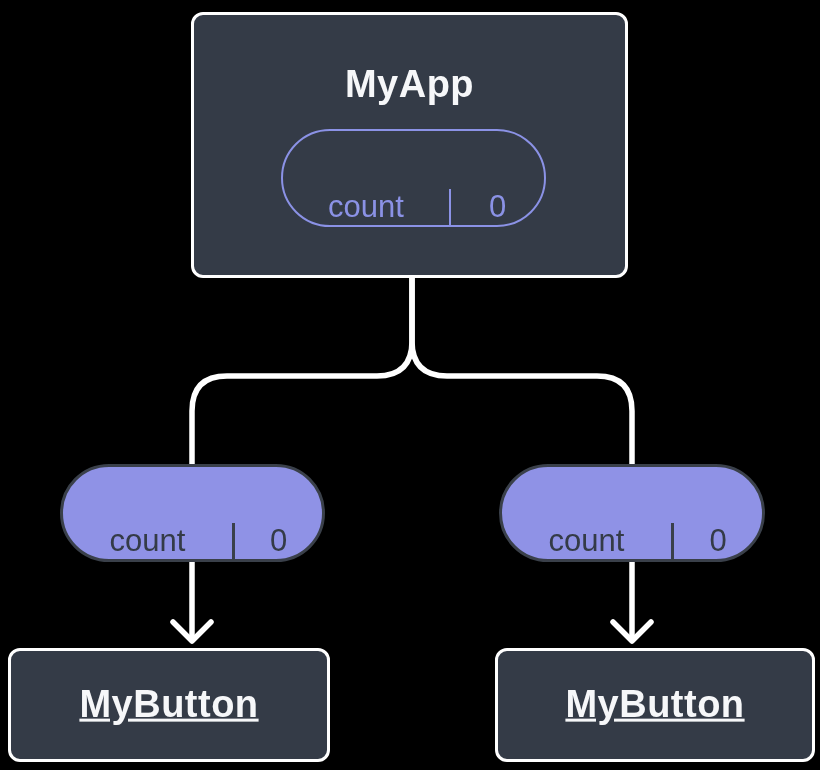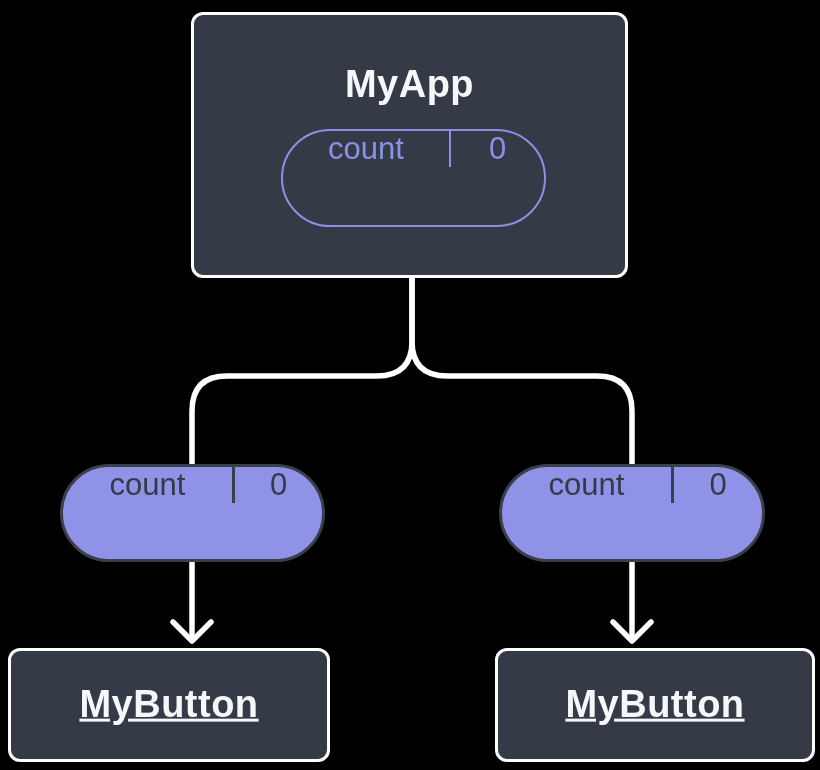--- a/index.html
+++ b/index.html
@@ -65,21 +65,21 @@
   }
   .node-child-left .node-title,
   .node-child-right .node-title {
     top: 50%;
     transform: translateY(-52%);
     text-decoration: underline;
   }
   .pill {
     position: absolute;
     display: flex;
-    align-items: flex-start;
+    align-items: flex-end;
     border-radius: 50px;
     box-sizing: border-box;
     z-index: 3;
     font-size: 31px;
   }
   .pill-state {
     left: 87px;
     top: 114px;
     width: 265px;
     height: 98px;

